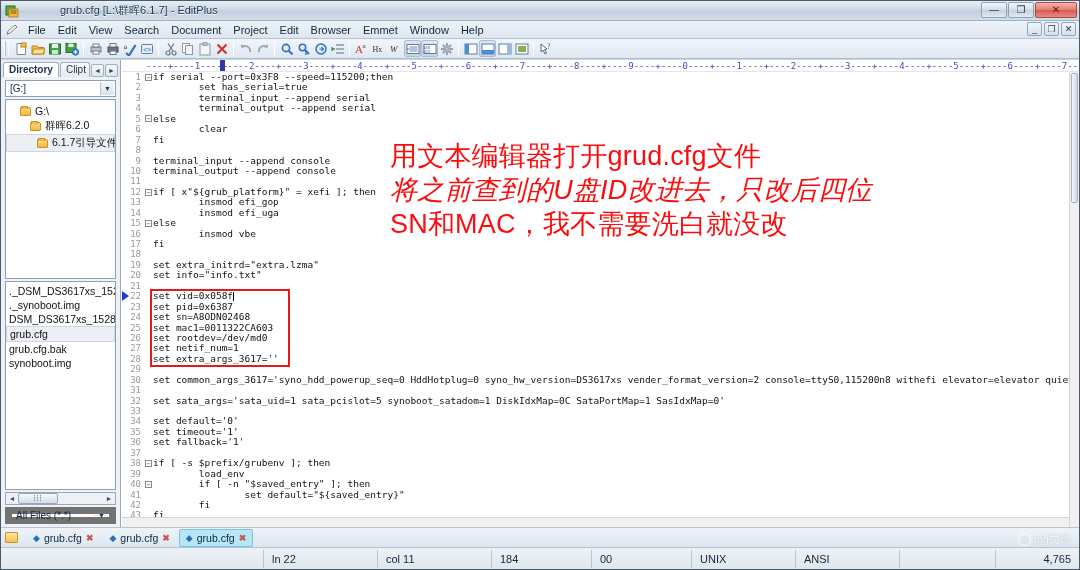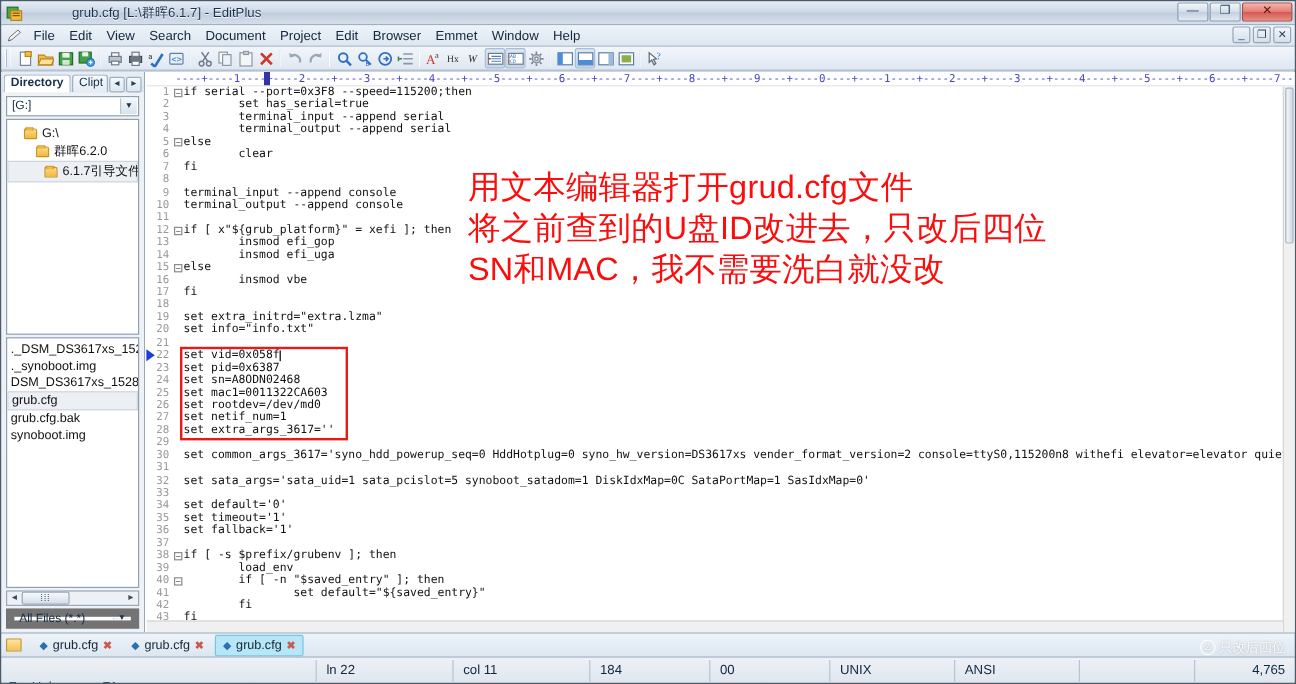--- a/index.html
+++ b/index.html
@@ -628,21 +628,21 @@
       <div class="ruler">
         <span>----+----1----+----2----+----3----+----4----+----5----+----6----+----7----+----8----+----9----+----0----+----1----+----2----+----3----+----4----+----5----+----6----+----7---</span>
         <span class="ruler-caret"></span>
       </div>
 
       <div class="codearea" id="codearea"><div class="cline"><span class="lnum">1</span><span class="fold"><i>−</i></span><span class="ctext">if serial --port=0x3F8 --speed=115200;then</span></div><div class="cline"><span class="lnum">2</span><span class="fold"></span><span class="ctext">        set has_serial=true</span></div><div class="cline"><span class="lnum">3</span><span class="fold"></span><span class="ctext">        terminal_input --append serial</span></div><div class="cline"><span class="lnum">4</span><span class="fold"></span><span class="ctext">        terminal_output --append serial</span></div><div class="cline"><span class="lnum">5</span><span class="fold"><i>−</i></span><span class="ctext">else</span></div><div class="cline"><span class="lnum">6</span><span class="fold"></span><span class="ctext">        clear</span></div><div class="cline"><span class="lnum">7</span><span class="fold"></span><span class="ctext">fi</span></div><div class="cline"><span class="lnum">8</span><span class="fold"></span><span class="ctext"></span></div><div class="cline"><span class="lnum">9</span><span class="fold"></span><span class="ctext">terminal_input --append console</span></div><div class="cline"><span class="lnum">10</span><span class="fold"></span><span class="ctext">terminal_output --append console</span></div><div class="cline"><span class="lnum">11</span><span class="fold"></span><span class="ctext"></span></div><div class="cline"><span class="lnum">12</span><span class="fold"><i>−</i></span><span class="ctext">if [ x"${grub_platform}" = xefi ]; then</span></div><div class="cline"><span class="lnum">13</span><span class="fold"></span><span class="ctext">        insmod efi_gop</span></div><div class="cline"><span class="lnum">14</span><span class="fold"></span><span class="ctext">        insmod efi_uga</span></div><div class="cline"><span class="lnum">15</span><span class="fold"><i>−</i></span><span class="ctext">else</span></div><div class="cline"><span class="lnum">16</span><span class="fold"></span><span class="ctext">        insmod vbe</span></div><div class="cline"><span class="lnum">17</span><span class="fold"></span><span class="ctext">fi</span></div><div class="cline"><span class="lnum">18</span><span class="fold"></span><span class="ctext"></span></div><div class="cline"><span class="lnum">19</span><span class="fold"></span><span class="ctext">set extra_initrd="extra.lzma"</span></div><div class="cline"><span class="lnum">20</span><span class="fold"></span><span class="ctext">set info="info.txt"</span></div><div class="cline"><span class="lnum">21</span><span class="fold"></span><span class="ctext"></span></div><div class="cline"><span class="lnum">22</span><span class="fold"></span><span class="ctext">set vid=0x058f</span><span class="caret"></span></div><div class="cline"><span class="lnum">23</span><span class="fold"></span><span class="ctext">set pid=0x6387</span></div><div class="cline"><span class="lnum">24</span><span class="fold"></span><span class="ctext">set sn=A8ODN02468</span></div><div class="cline"><span class="lnum">25</span><span class="fold"></span><span class="ctext">set mac1=0011322CA603</span></div><div class="cline"><span class="lnum">26</span><span class="fold"></span><span class="ctext">set rootdev=/dev/md0</span></div><div class="cline"><span class="lnum">27</span><span class="fold"></span><span class="ctext">set netif_num=1</span></div><div class="cline"><span class="lnum">28</span><span class="fold"></span><span class="ctext">set extra_args_3617=''</span></div><div class="cline"><span class="lnum">29</span><span class="fold"></span><span class="ctext"></span></div><div class="cline"><span class="lnum">30</span><span class="fold"></span><span class="ctext">set common_args_3617='syno_hdd_powerup_seq=0 HddHotplug=0 syno_hw_version=DS3617xs vender_format_version=2 console=ttyS0,115200n8 withefi elevator=elevator quiet syno_port_t</span></div><div class="cline"><span class="lnum">31</span><span class="fold"></span><span class="ctext"></span></div><div class="cline"><span class="lnum">32</span><span class="fold"></span><span class="ctext">set sata_args='sata_uid=1 sata_pcislot=5 synoboot_satadom=1 DiskIdxMap=0C SataPortMap=1 SasIdxMap=0'</span></div><div class="cline"><span class="lnum">33</span><span class="fold"></span><span class="ctext"></span></div><div class="cline"><span class="lnum">34</span><span class="fold"></span><span class="ctext">set default='0'</span></div><div class="cline"><span class="lnum">35</span><span class="fold"></span><span class="ctext">set timeout='1'</span></div><div class="cline"><span class="lnum">36</span><span class="fold"></span><span class="ctext">set fallback='1'</span></div><div class="cline"><span class="lnum">37</span><span class="fold"></span><span class="ctext"></span></div><div class="cline"><span class="lnum">38</span><span class="fold"><i>−</i></span><span class="ctext">if [ -s $prefix/grubenv ]; then</span></div><div class="cline"><span class="lnum">39</span><span class="fold"></span><span class="ctext">        load_env</span></div><div class="cline"><span class="lnum">40</span><span class="fold"><i>−</i></span><span class="ctext">        if [ -n "$saved_entry" ]; then</span></div><div class="cline"><span class="lnum">41</span><span class="fold"></span><span class="ctext">                set default="${saved_entry}"</span></div><div class="cline"><span class="lnum">42</span><span class="fold"></span><span class="ctext">        fi</span></div><div class="cline"><span class="lnum">43</span><span class="fold"></span><span class="ctext">fi</span></div></div>
 
       <div class="redbox" id="redbox" style="left: 28px; top: 229.45px; height: 77.15px; width: 140px; border-color: rgb(232, 25, 25);"></div>
 
       <div class="annot" style="left: 268px; top: 80px; color: rgb(251, 13, 13);">用文本编辑器打开grud.cfg文件</div>
-      <div class="annot" style="left: 268px; top: 114px; color: rgb(251, 13, 13);">将之前查到的U盘ID改进去，只改后四位</div>
+      <div class="annot" style="left: 268px; top: 114px; color: rgb(251, 13, 13); font-style: italic;">将之前查到的U盘ID改进去，只改后四位</div>
       <div class="annot" style="left: 268px; top: 148px; color: rgb(251, 13, 13);">SN和MAC，我不需要洗白就没改</div>
 
       <div class="vscroll">
         <div class="vs-thumb"></div>
       </div>
       <div class="hscroll-bottom"></div>
     </div>
   </div>
 
   <div class="blue-arrow"></div>
@@ -673,16 +673,16 @@
     <span class="st-cell" style="width:52px">184</span>
     <span class="st-cell" style="width:52px">00</span>
     <span class="st-cell" style="width:56px">UNIX</span>
     <span class="st-cell" style="width:56px">ANSI</span>
     <span class="st-cell" style="width:48px"></span>
     <span class="st-cell r" style="width:84px">4,765</span>
   </div>
 
   <div class="watermark">
     <span class="wm-circle">Z</span>
-    <span>只改后四位</span>
+    <span>cfg文件</span>
   </div>
 
 </div>
 
 </body></html>

